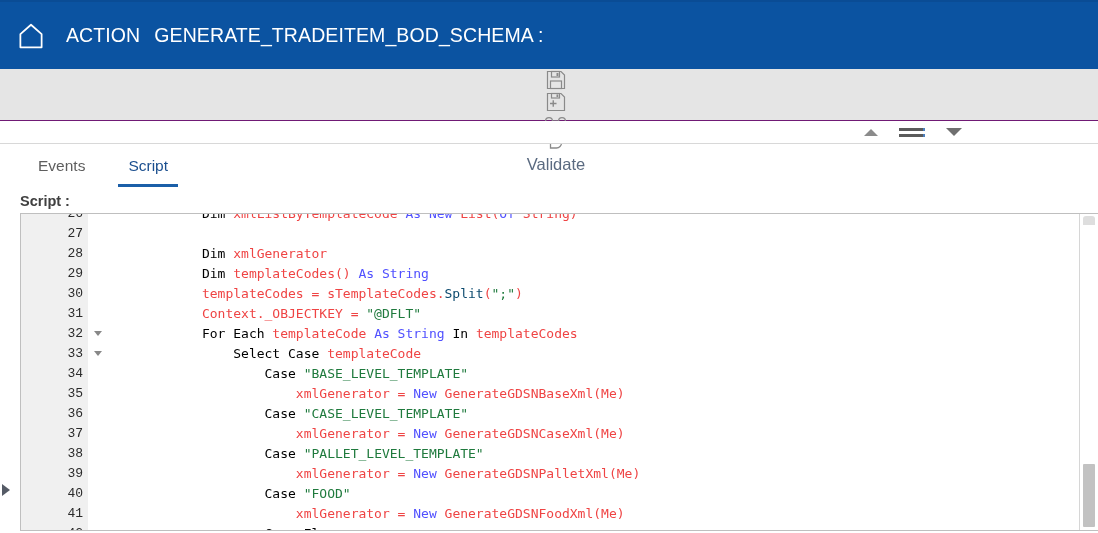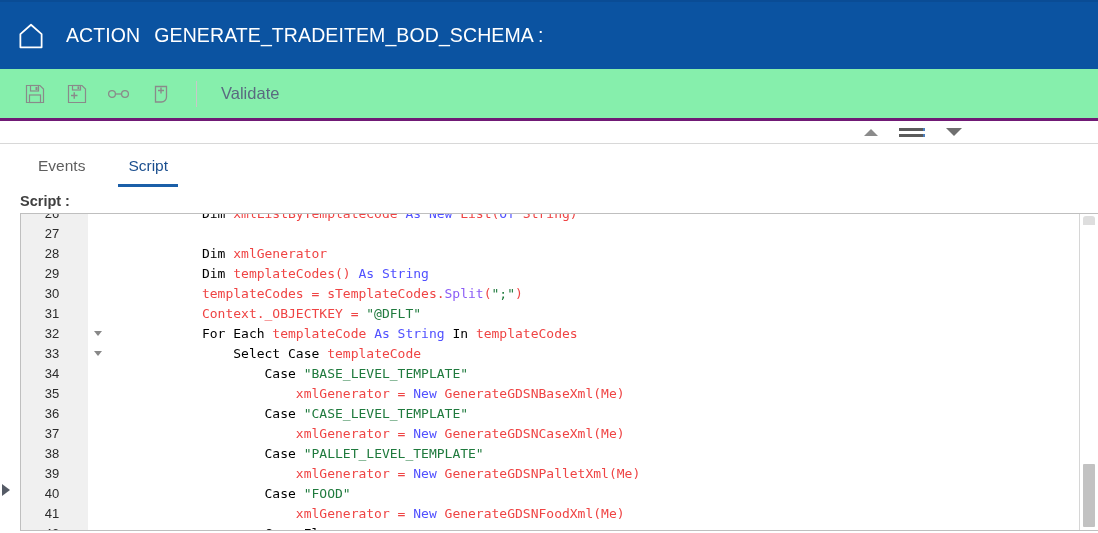--- a/index.html
+++ b/index.html
@@ -48,26 +48,27 @@
   .header-code {
     margin-right: 1px;
   }
   .header-sep {
     margin: 0 5px 0 3px;
   }
 
   
   .toolbar {
     height: 52px;
-    background: #86efac;
+    background: #e5e5e5;
     display: flex;
     align-items: center;
     padding-left: 14px;
     box-sizing: border-box;
-    border-bottom: 3px solid #701a75;
+    border-bottom: 1px solid #701a75;
+    flex-direction: column;
   }
   .tb-btn {
     width: 42px;
     height: 34px;
     display: flex;
     align-items: center;
     justify-content: center;
     cursor: pointer;
   }
   .tb-btn svg { display: block; }
@@ -191,23 +192,23 @@
     line-height: 20px;
     margin-top: -10px;
     white-space: pre;
   }
   .code-table td { padding: 0; vertical-align: top; }
   .gutter-cell {
     width: 62px;
     min-width: 62px;
     background: #f0f0f0;
     color: #2b2b2b;
-    text-align: center;
+    text-align: right;
     padding-right: 5px !important;
-    font-family: Liberation Sans, sans-serif;
+    font-family: Liberation Mono, monospace;
     font-size: 13px;
     position: relative;
     user-select: none;
   }
   .fold {
     position: absolute;
     right: -14px;
     top: 7px;
     width: 0; height: 0;
     border-left: 4px solid transparent;
@@ -221,21 +222,21 @@
   }
   .code-cell {
     padding-left: 4px !important;
     color: #1a1a1a;
   }
 
   
   .k  { color: #000000; }   
   .k2 { color: #5050ff; text-align: right; }   
   .s  { color: #1f7a3d; }   
-  .m  { color: #8b5cf6; }   
+  .m  { color: #0c4a6e; }   
   .p  { color: #ef4444; }   
 
   
   .vscroll {
     position: absolute;
     top: 0; right: 0; bottom: 0;
     width: 18px;
     background: #ffffff;
     border-left: 1px solid #d6d6d6;
   }

